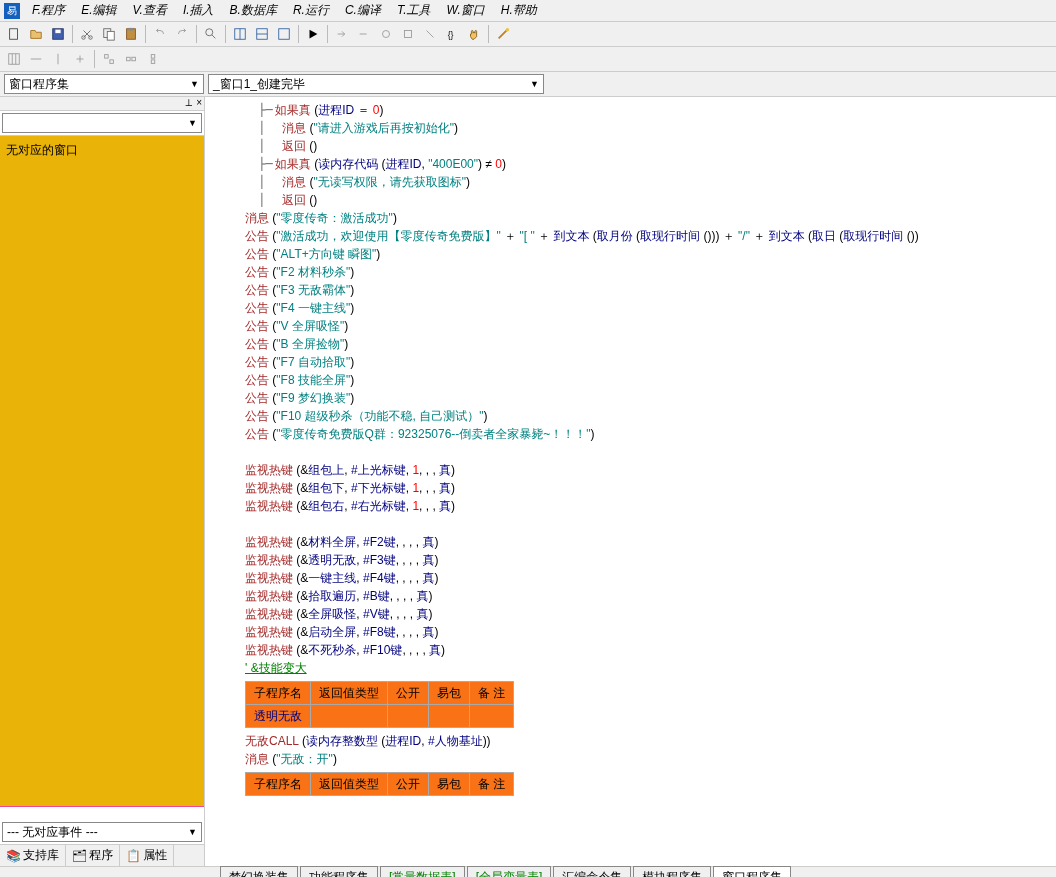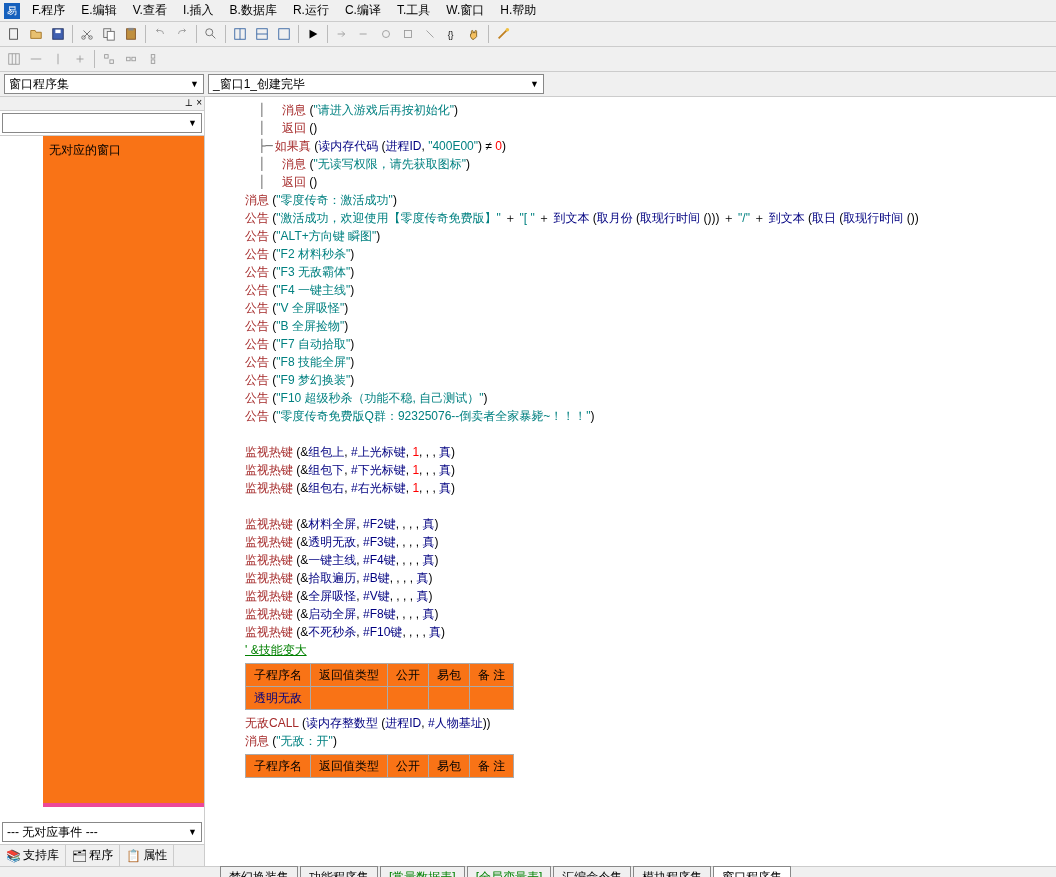--- a/index.html
+++ b/index.html
@@ -1,30 +1,30 @@
 <!DOCTYPE html>
 <html><head>
 <meta charset="utf-8">
 <style>
 * { margin:0; padding:0; box-sizing:border-box; font-family:"SimSun","Microsoft YaHei",sans-serif; }
 body { width:1056px; height:877px; overflow:hidden; background:#fff; font-size:12px; color:#000; }
 .menubar { height:22px; display:flex; align-items:center; padding:0 4px; border-bottom:1px solid #ccc; background:#f0f0f0; }
 .app-icon { width:16px; height:16px; background:#1560bd; display:flex; align-items:center; justify-content:center; color:#fff; font-size:10px; margin-right:4px; }
-.menu-item { padding:0 8px; cursor:default; }
+.menu-item { padding:0 8px; cursor:default;font-style:italic; }
 .toolbar { display:flex; align-items:center; padding:2px 4px; border-bottom:1px solid #ccc; background:#f0f0f0; gap:2px; }
 .tool-btn { width:20px; height:20px; display:flex; align-items:center; justify-content:center; cursor:default; }
 .sep { width:1px; height:18px; background:#bbb; margin:0 2px; }
 .combo-row { display:flex; align-items:center; padding:2px 4px; gap:4px; border-bottom:1px solid #ccc; background:#f0f0f0; }
 .combo { height:20px; border:1px solid #888; background:#fff; padding:0 4px; display:flex; align-items:center; justify-content:space-between; }
 .dropdown-arrow { font-size:9px; color:#000; }
 .main { display:flex; height:calc(100% - 108px); }
 .left-panel { width:205px; border-right:1px solid #ccc; display:flex; flex-direction:column; }
 .dock-bar { height:14px; display:flex; justify-content:flex-end; border-bottom:1px solid #ccc; padding:0 2px; font-size:10px; background:#f0f0f0; gap:4px; }
 .left-combo-row { padding:2px; border-bottom:1px solid #ccc; }
-.tree-area { flex:1; background:#f97316; padding:4px; border-bottom:4px solid #ec4899; overflow:auto;margin-left:43px; }
+.tree-area { flex:1; background:#eab308; padding:4px; border-bottom:1px solid #ec4899; overflow:auto; }
 .tree-text { color:#000; font-size:12px; padding:2px; }
 .event-combo-row { padding:2px;margin-top:13px; }
 .left-tabs { display:flex; border-top:1px solid #ccc; background:#f0f0f0; height:22px; }
 .left-tab { display:flex; align-items:center; padding:0 6px; border-right:1px solid #ccc; font-size:12px; gap:2px; cursor:default; }
 .code-area { flex:1; overflow:auto; background:#fff; position:relative; }
 .code-content { padding:4px 8px 4px 40px; font-family:"SimSun",monospace; font-size:12px; line-height:18px; white-space:nowrap; }
 .ln { position:relative; }
 .tree-mark { color:#666; margin-right:2px; font-family:monospace; }
 .kw-brown { color:#a52a2a; }
 .str { color:#008080; }
@@ -271,20 +271,21 @@
         </div>
       <div class="left-tab">
           <span>📋</span>
           <span>属性</span>
         </div>
     </div>
   </div>
 
   <div class="code-area">
     <div class="code-content" id="code-content">
+        <div class="ln">&nbsp;&nbsp;&nbsp;&nbsp;<span class="tree-mark">├─</span><span class="kw-brown">如果真</span> (<span class="var">进程ID</span> ＝ <span class="num">0</span>)</div>
         <div class="ln">&nbsp;&nbsp;&nbsp;&nbsp;<span class="tree-mark">│&nbsp;&nbsp;</span><span class="kw-brown">消息</span> <span class="punc">(</span><span class="str">"请进入游戏后再按初始化"</span><span class="punc">)</span></div>
         <div class="ln">&nbsp;&nbsp;&nbsp;&nbsp;<span class="tree-mark">│&nbsp;&nbsp;</span><span class="kw-brown">返回</span> ()</div>
         <div class="ln">&nbsp;&nbsp;&nbsp;&nbsp;<span class="tree-mark">├─</span><span class="kw-brown">如果真</span> (<span class="var">读内存代码</span> (<span class="var">进程ID</span>, <span class="str">"400E00"</span>) ≠ <span class="num">0</span>)</div>
         <div class="ln">&nbsp;&nbsp;&nbsp;&nbsp;<span class="tree-mark">│&nbsp;&nbsp;</span><span class="kw-brown">消息</span> <span class="punc">(</span><span class="str">"无读写权限，请先获取图标"</span><span class="punc">)</span></div>
         <div class="ln">&nbsp;&nbsp;&nbsp;&nbsp;<span class="tree-mark">│&nbsp;&nbsp;</span><span class="kw-brown">返回</span> ()</div>
         <div class="ln"><span class="kw-brown">消息</span> <span class="punc">(</span><span class="str">"零度传奇：激活成功"</span><span class="punc">)</span></div>
         <div class="ln"><span class="kw-brown">公告</span> <span class="punc">(</span><span class="str">"激活成功，欢迎使用【零度传奇免费版】"</span> ＋ <span class="str">"[ "</span> ＋ <span class="var">到文本</span> (<span class="var">取月份</span> (<span class="var">取现行时间</span> ())) ＋ <span class="str">"/"</span> ＋ <span class="var">到文本</span> (<span class="var">取日</span> (<span class="var">取现行时间</span> ())</div>
         <div class="ln"><span class="kw-brown">公告</span> <span class="punc">(</span><span class="str">"ALT+方向键 瞬图"</span><span class="punc">)</span></div>
         <div class="ln"><span class="kw-brown">公告</span> <span class="punc">(</span><span class="str">"F2 材料秒杀"</span><span class="punc">)</span></div>
         <div class="ln"><span class="kw-brown">公告</span> <span class="punc">(</span><span class="str">"F3 无敌霸体"</span><span class="punc">)</span></div>

